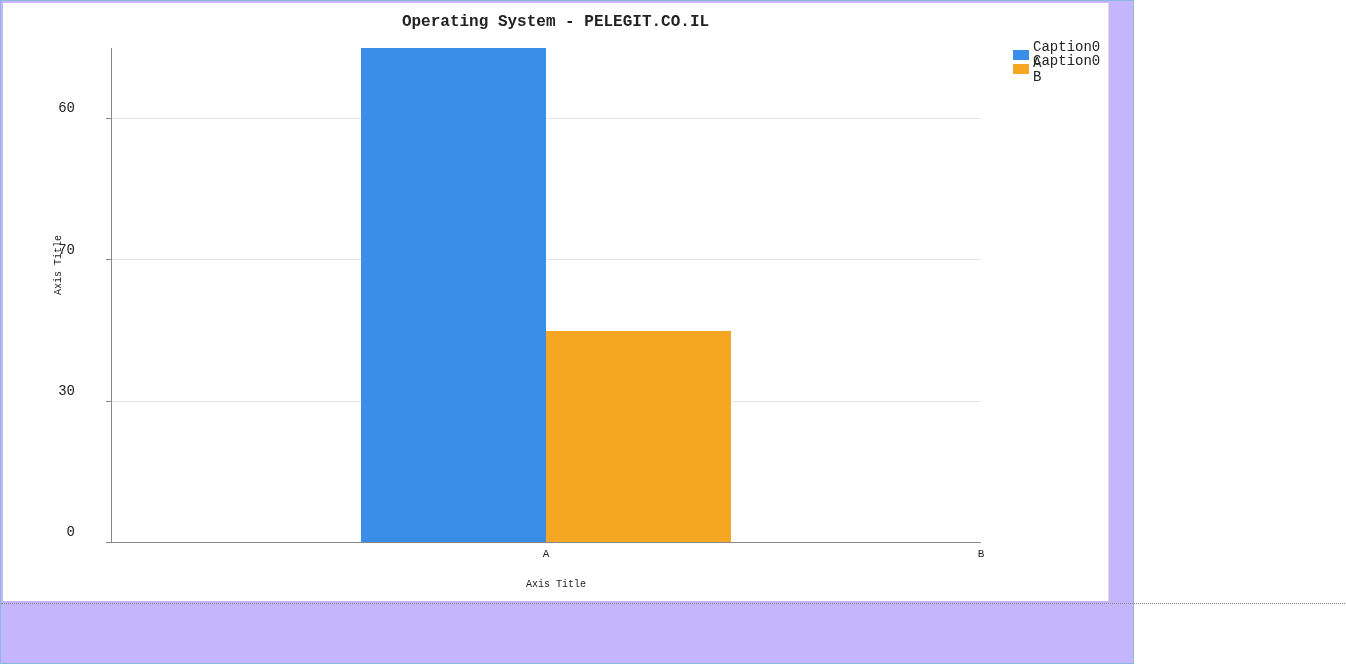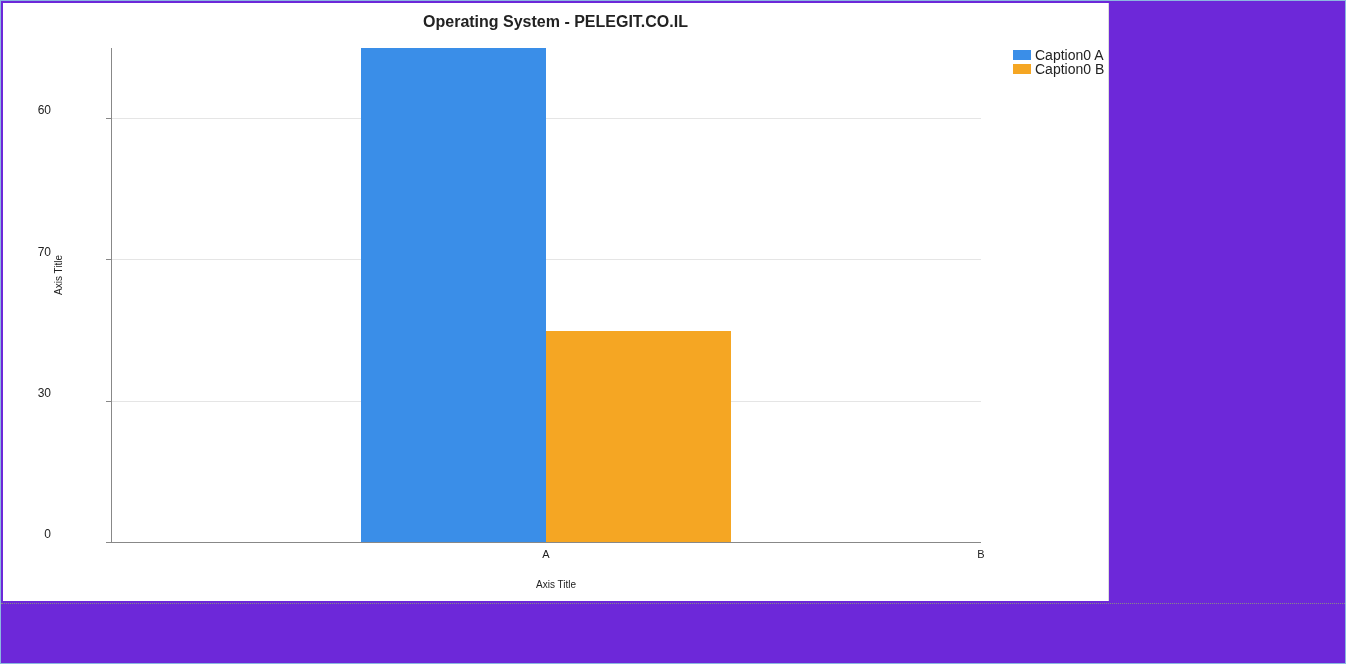--- a/index.html
+++ b/index.html
@@ -6,24 +6,25 @@
     body {
       width: 1346px;
       height: 664px;
       font-family: Arial, sans-serif;
       background: #fff;
       position: relative;
     }
     .outer-frame {
       position: absolute;
       left: 0; top: 0;
-      width: 1346px;
+      width: 1134px;
       height: 664px;
       border: 1px solid #8bb7e0;
-      background: #6d28d9;
+      background: #c4b5fd;
+      font-family: Liberation Mono, monospace;
     }
     .chart-container {
       position: absolute;
       left: 2px; top: 2px;
       width: 1106px;
       height: 598px;
       border-right: 1px solid #ddd;
       background: #fff;
     }
     .dotted-line {
@@ -70,22 +71,22 @@
       background: #888;
     }
     .tick-y {
       position: absolute;
       left: -5px;
       width: 5px; height: 1px;
       background: #888;
     }
     .tick-label-y {
       position: absolute;
-      right: 930px;
-      font-size: 12px;
+      right: 906px;
+      font-size: 14px;
       color: #222;
       transform: translateY(-50%);
     }
     .tick-label-x {
       position: absolute;
       top: 500px;
       font-size: 11px;
       color: #222;
       transform: translateX(-50%);
     }

